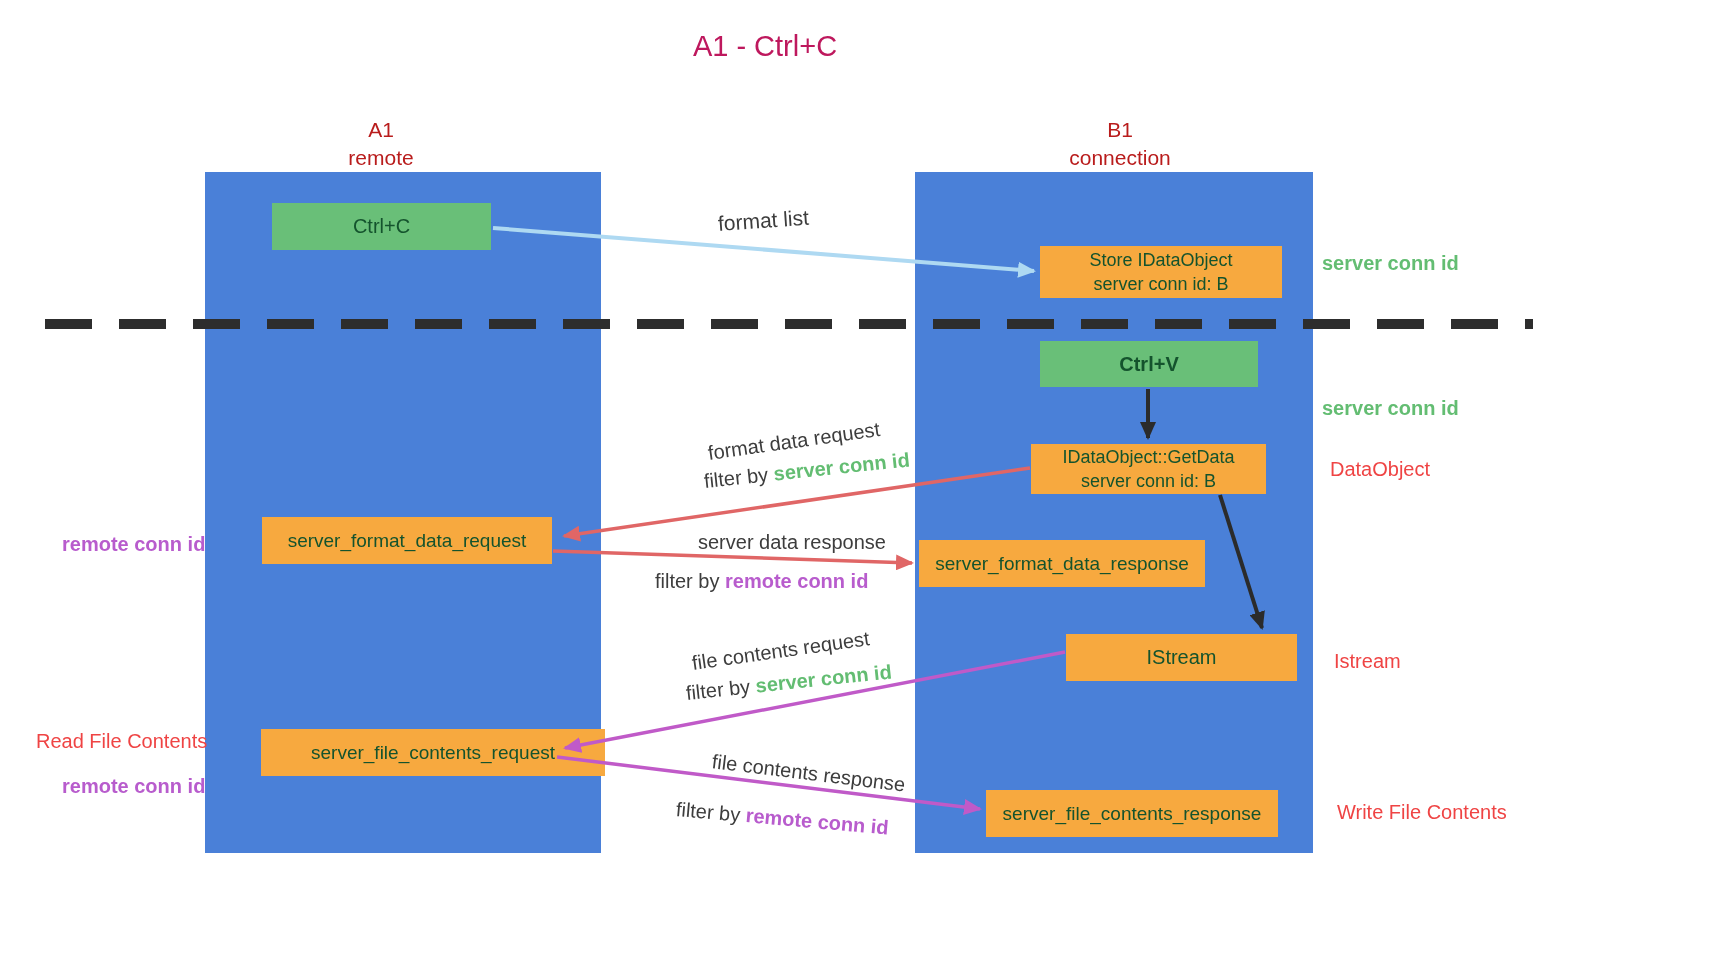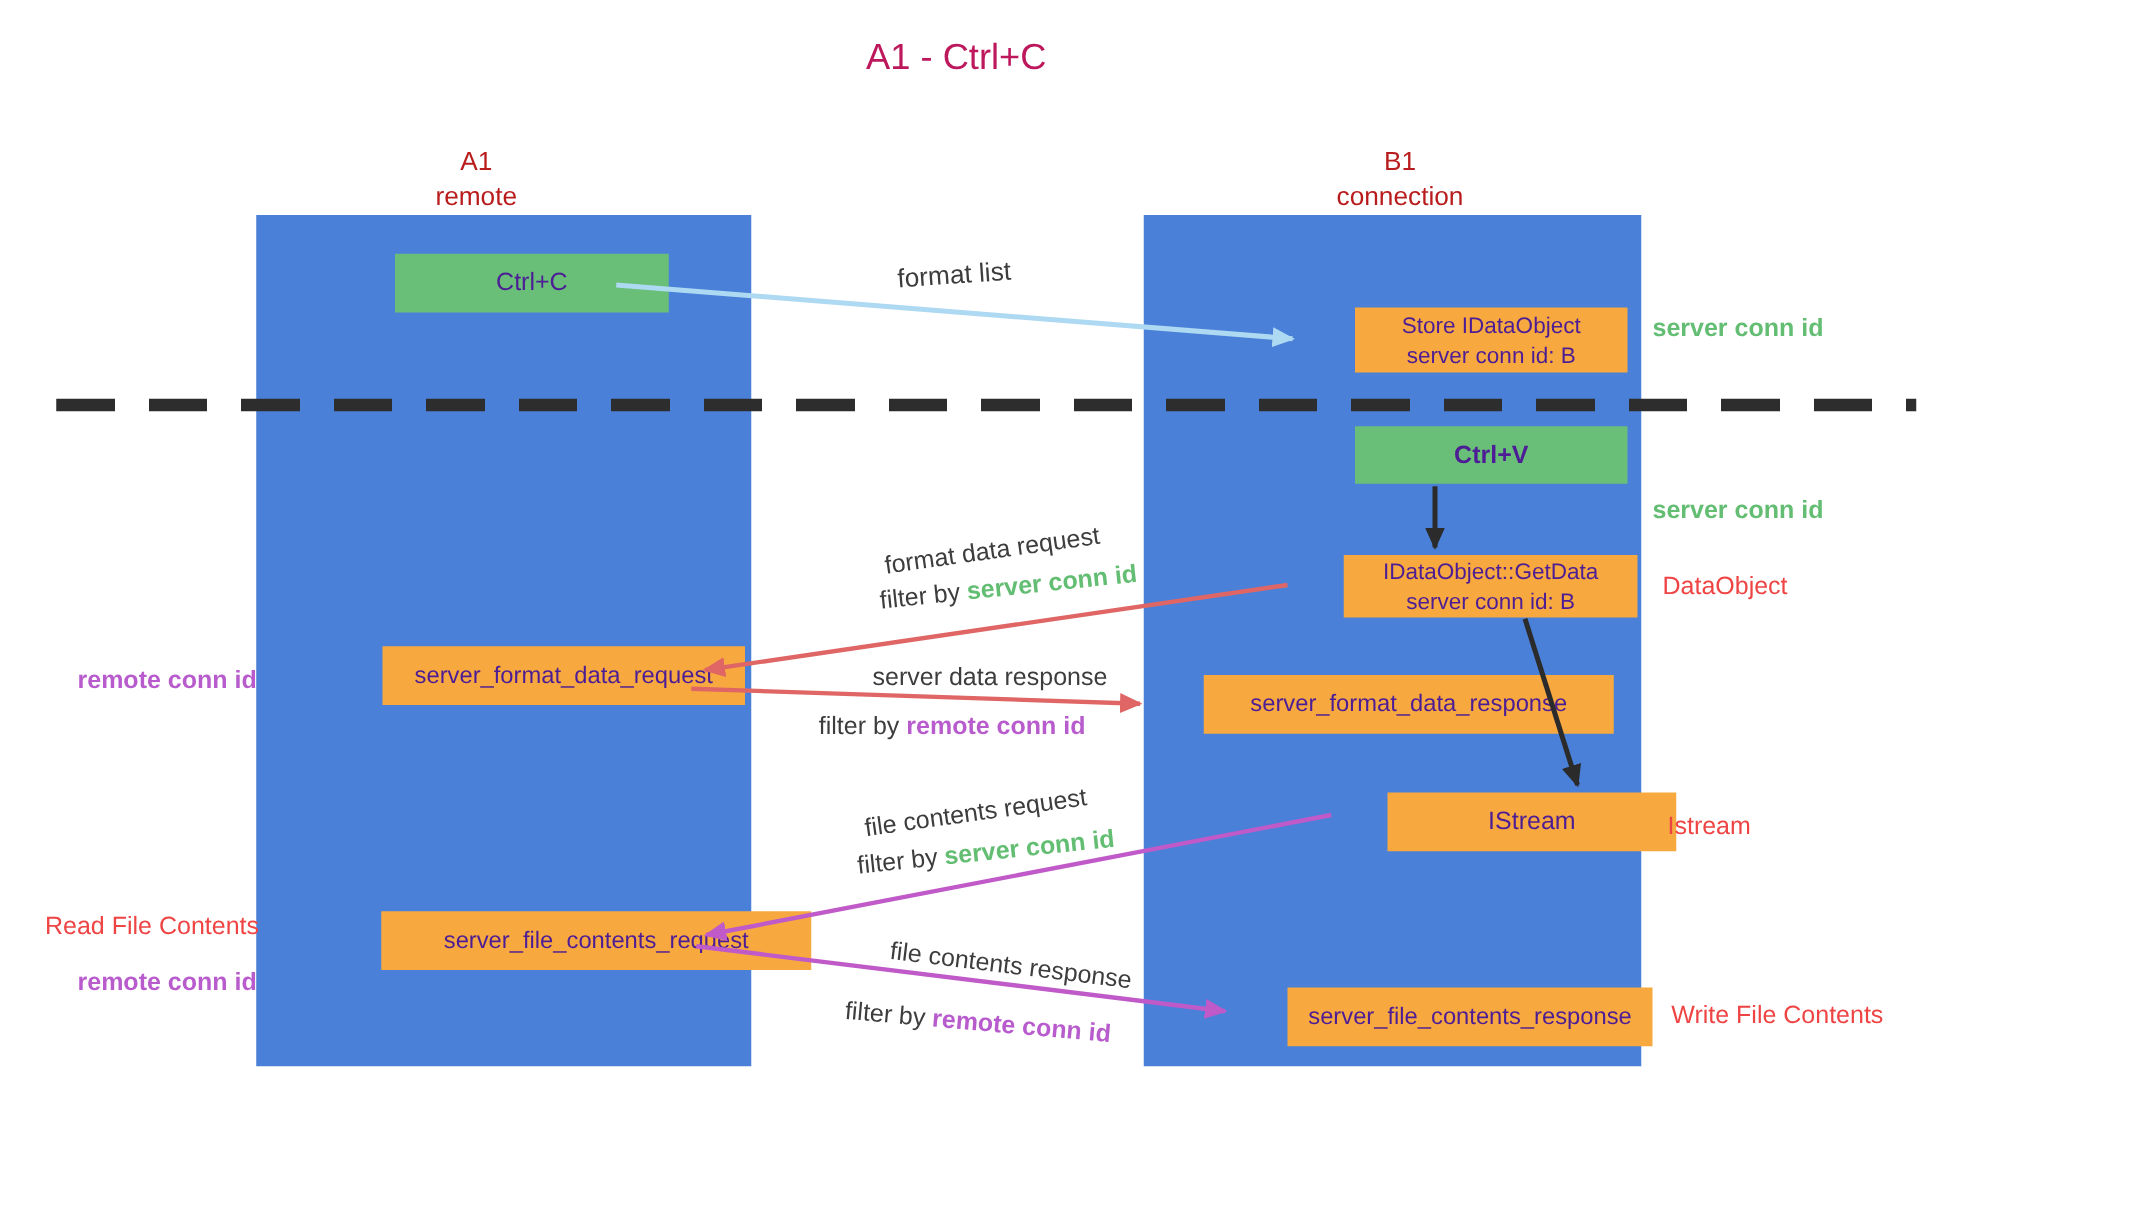--- a/index.html
+++ b/index.html
@@ -19,21 +19,21 @@
     top:172px;height:681px;background:#4a80d8;z-index:1;
   }
   .lane-left{left:205px;width:396px;}
   .lane-right{left:915px;width:398px;}
   .divider{
     left:45px;top:319px;width:1488px;height:10px;z-index:2;
     background:repeating-linear-gradient(90deg,#2d2d2d 0px,#2d2d2d 47px,transparent 47px,transparent 74px);
   }
   .node{
     z-index:3;display:flex;flex-direction:column;align-items:center;justify-content:center;
-    color:#4c1d95;text-align:center;margin-left:44px;
+    color:#14532d;text-align:center;
   }
   .node-green{background:#69bf78;}
   .node-orange{background:#f7a93f;}
   .node-1line{font-size:20px;}
   .node-2line{font-size:18px;line-height:24px;}
   .arrows{position:absolute;left:0;top:0;width:1714px;height:972px;z-index:4;pointer-events:none;}
   .ann{white-space:nowrap;font-size:20px;z-index:5;}
   .ann-dark{color:#ef4444;}
   .ann-green{color:#63bd72;font-weight:bold;}
   .ann-purple{color:#b85ccd;font-weight:bold;}
@@ -63,39 +63,39 @@
 
   <div class="abs lane lane-left"></div>
   <div class="abs lane lane-right"></div>
 
   <div class="abs divider"></div>
 
   <div class="abs node node-green node-1line" style="left:272px;top:203px;width:219px;height:47px;">
     <span>Ctrl+C</span>
   </div>
 
-  <div class="abs node node-orange node-2line" style="left:1040px;top:246px;width:218px;height:52px;">
+  <div class="abs node node-orange node-2line" style="left:1040px;top:246px;width:242px;height:52px;">
     <span>Store IDataObject</span>
     <span>server conn id: B</span>
   </div>
 
   <div class="abs node node-green node-1line" style="left:1040px;top:341px;width:218px;height:46px;font-weight:bold;">
     <span>Ctrl+V</span>
   </div>
 
   <div class="abs node node-orange node-2line" style="left:1031px;top:444px;width:235px;height:50px;">
     <span>IDataObject::GetData</span>
     <span>server conn id: B</span>
   </div>
 
   <div class="abs node node-orange node-1line" style="left:262px;top:517px;width:290px;height:47px;font-size:19px;">
     <span>server_format_data_request</span>
   </div>
 
-  <div class="abs node node-orange node-1line" style="left:919px;top:540px;width:328px;height:47px;font-size:19px;">
+  <div class="abs node node-orange node-1line" style="left:919px;top:540px;width:286px;height:47px;font-size:19px;">
     <span>server_format_data_response</span>
   </div>
 
   <div class="abs node node-orange node-1line" style="left:1066px;top:634px;width:231px;height:47px;">
     <span>IStream</span>
   </div>
 
   <div class="abs node node-orange node-1line" style="left:261px;top:729px;width:344px;height:47px;font-size:19px;">
     <span>server_file_contents_request</span>
   </div>

